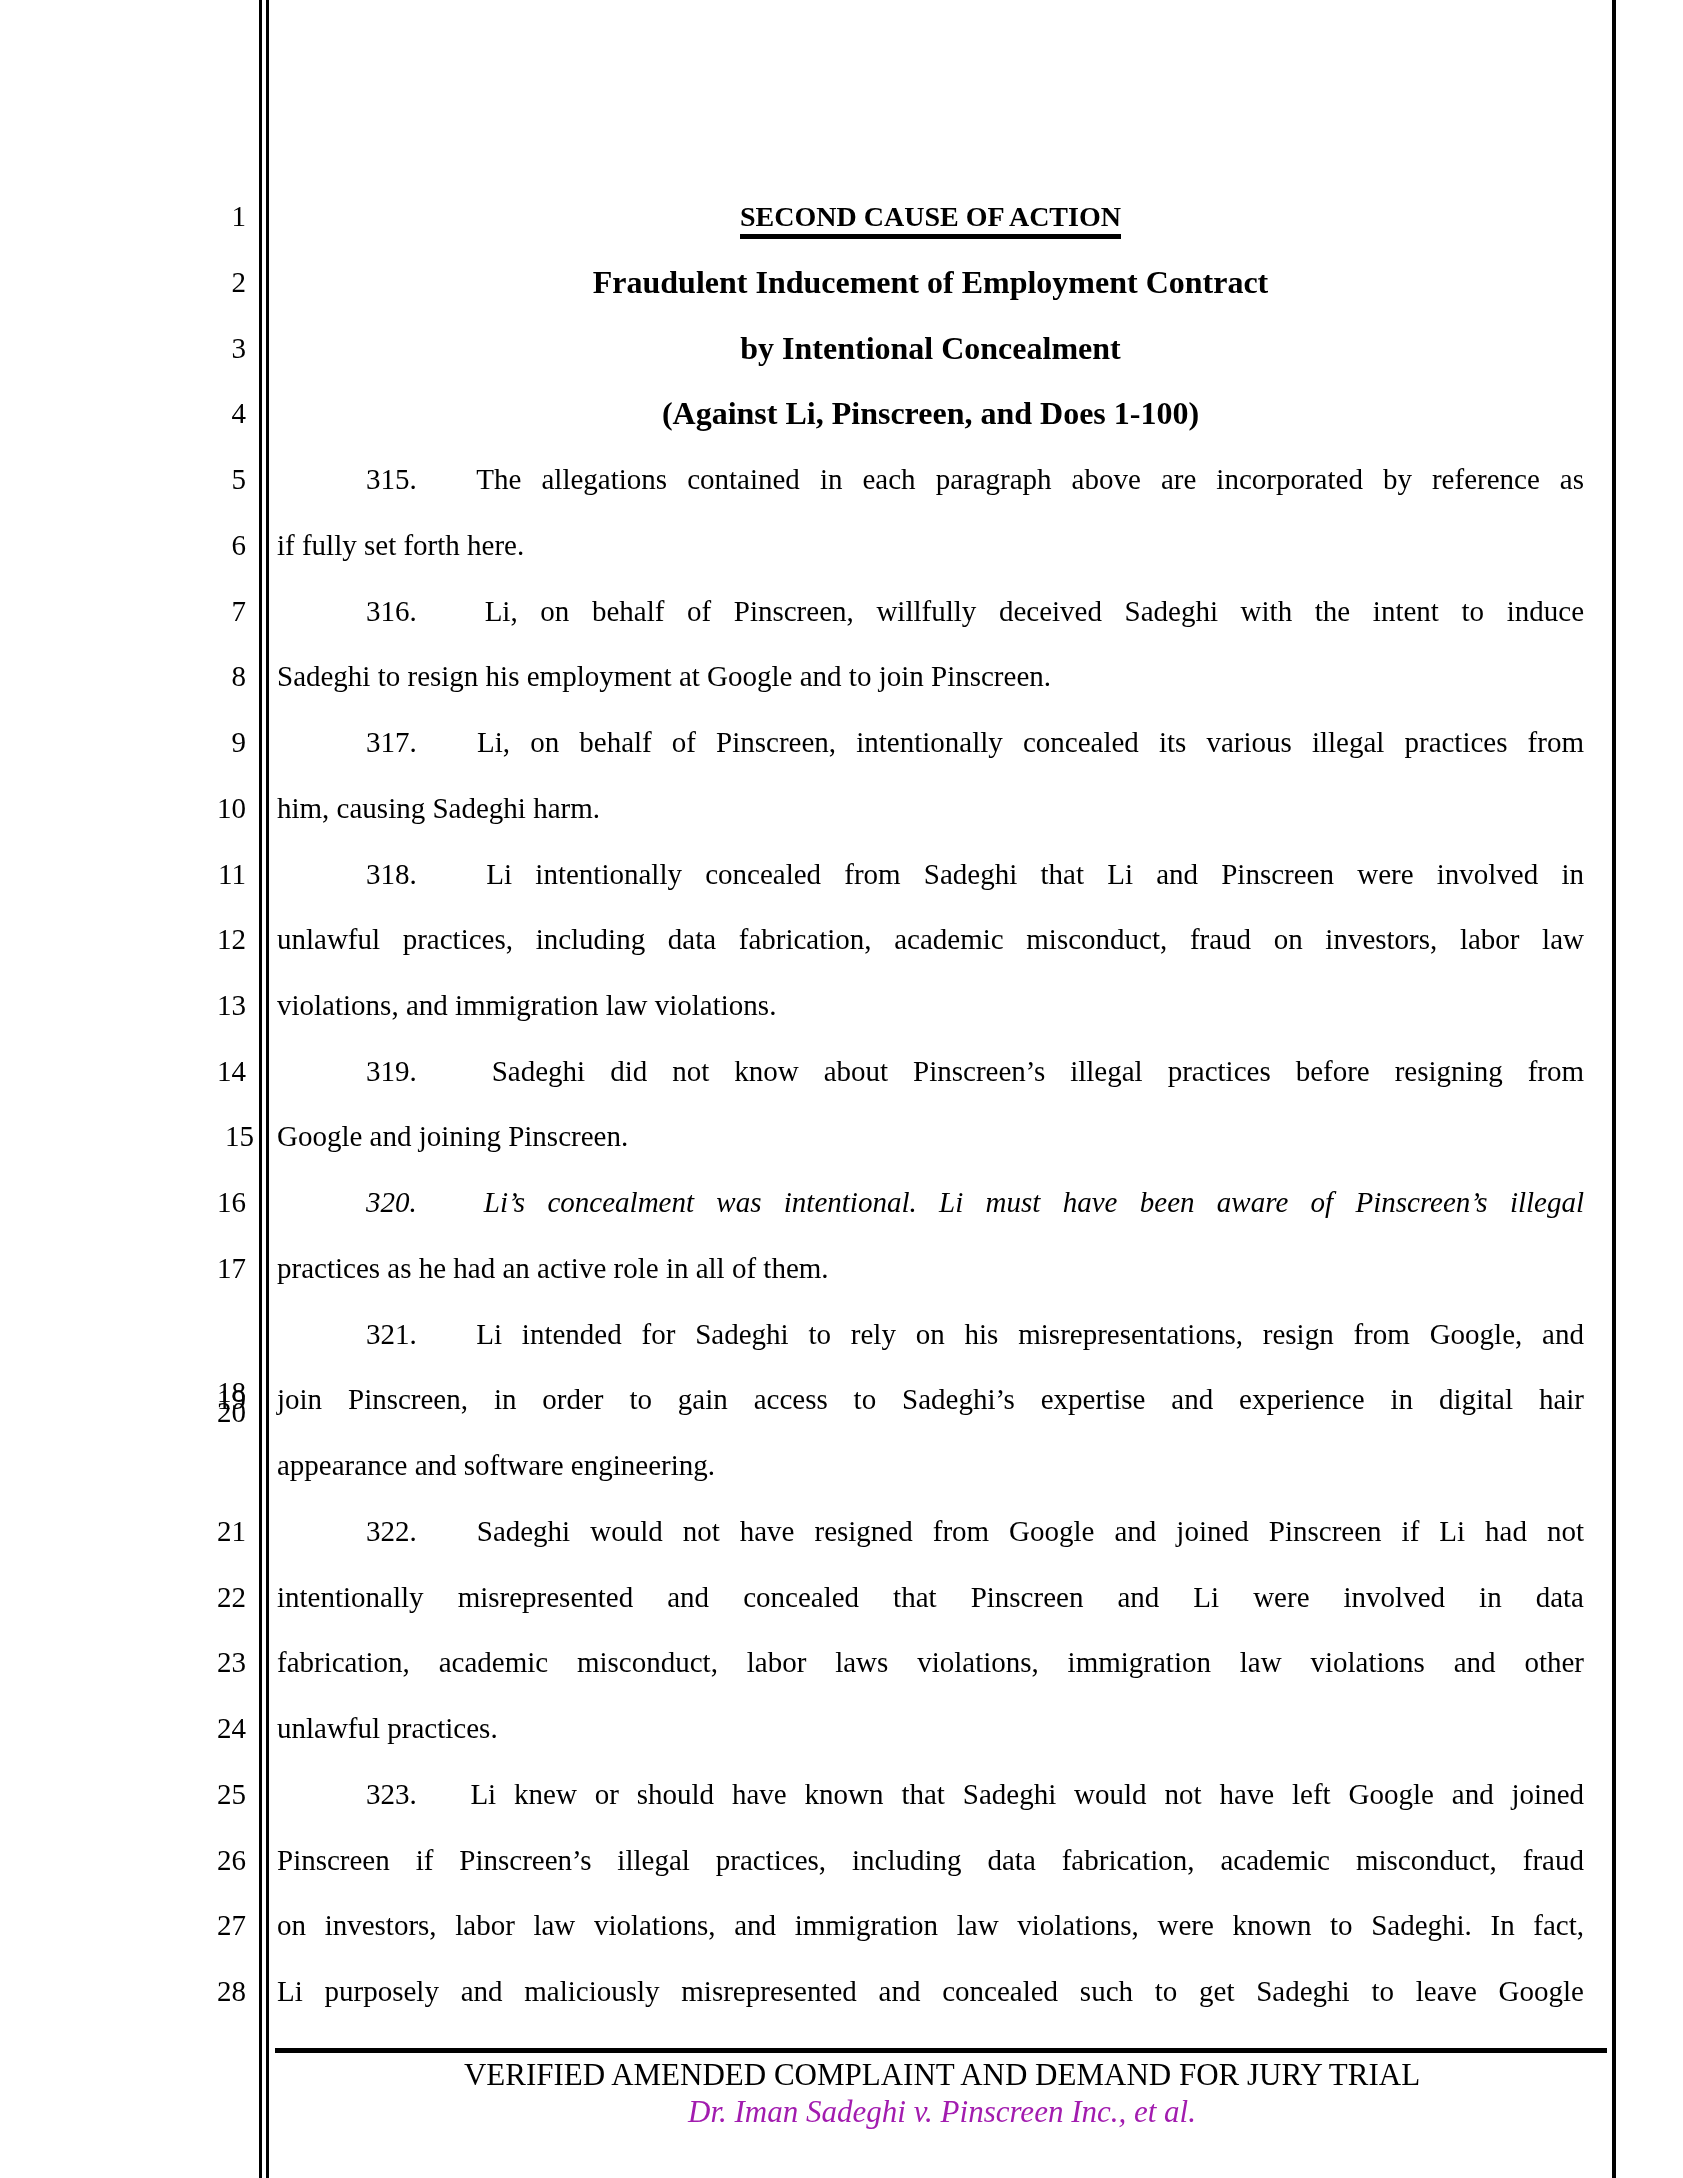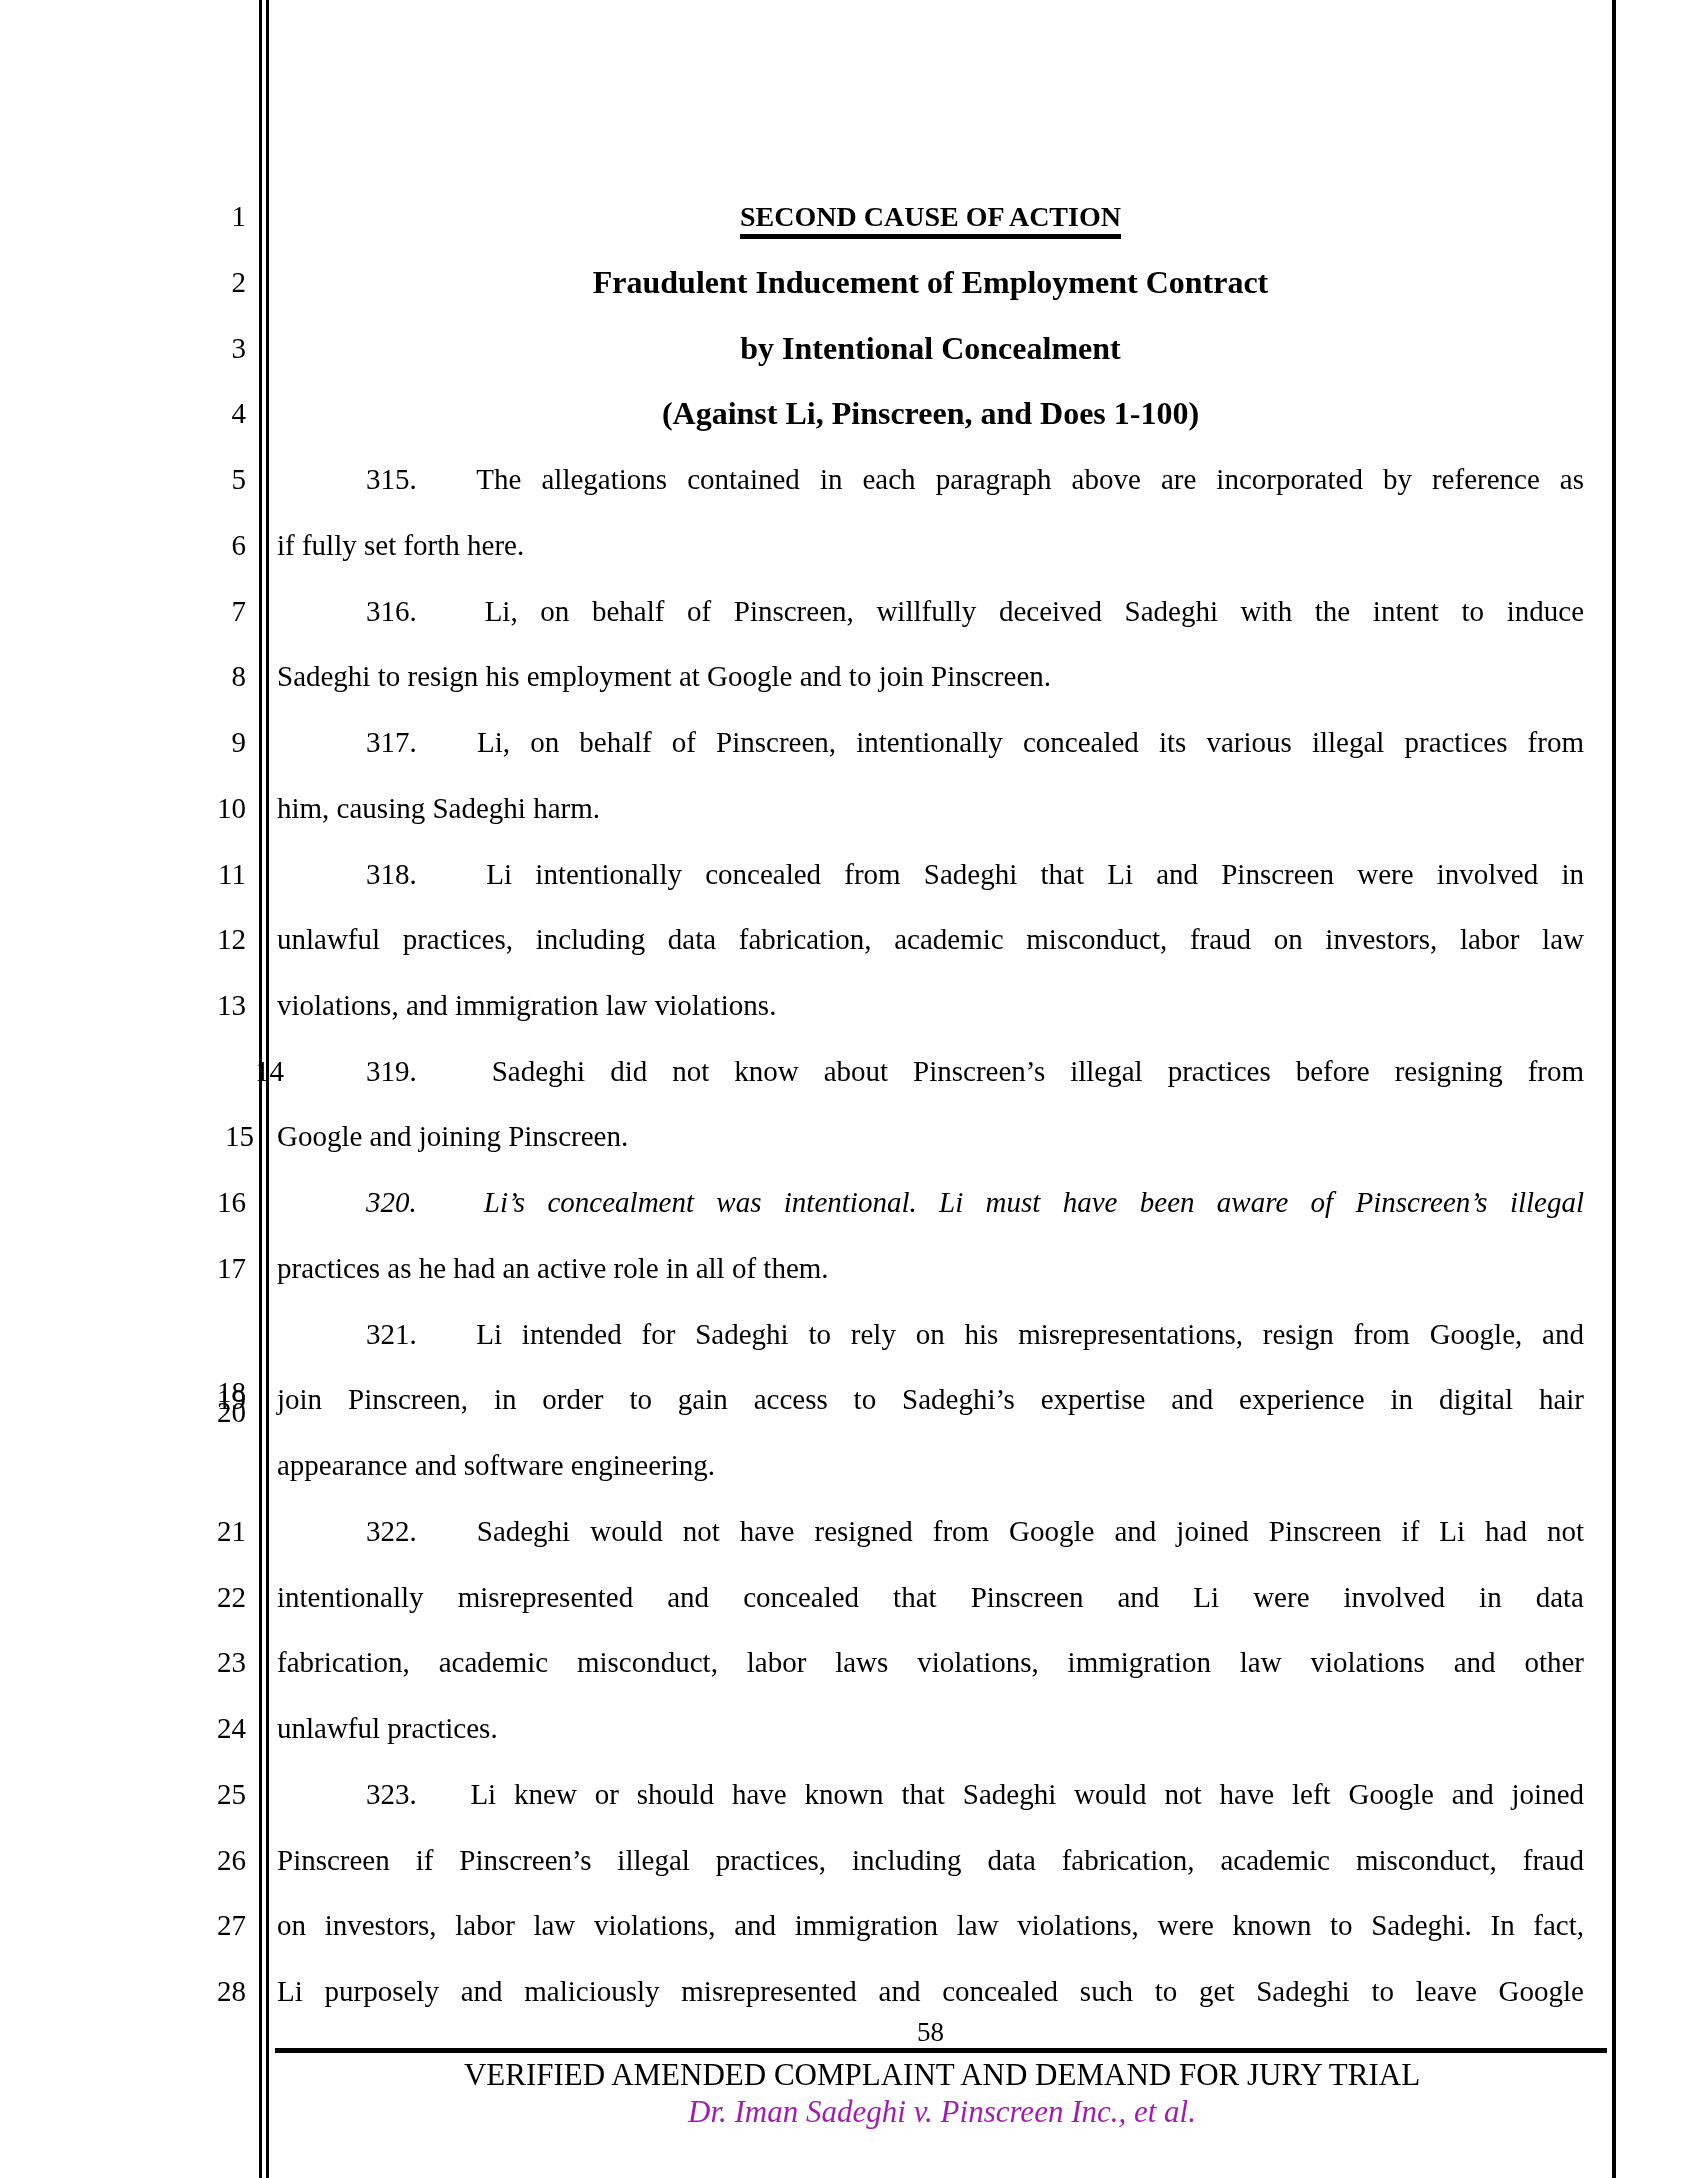--- a/index.html
+++ b/index.html
@@ -82,21 +82,21 @@
       <div class="line-number" style="top: 381px;">4</div>
       <div class="line-number" style="top: 447px;">5</div>
       <div class="line-number" style="top: 513px;">6</div>
       <div class="line-number" style="top: 579px;">7</div>
       <div class="line-number" style="top: 644px;">8</div>
       <div class="line-number" style="top: 710px;">9</div>
       <div class="line-number" style="top: 776px;">10</div>
       <div class="line-number" style="top: 842px;">11</div>
       <div class="line-number" style="top: 907px;">12</div>
       <div class="line-number" style="top: 973px;">13</div>
-      <div class="line-number" style="top: 1039px; padding-left: 38px;">14</div>
+      <div class="line-number" style="top: 1039px;">14</div>
       <div class="line-number" style="top: 1104px; padding-left: 8px;">15</div>
       <div class="line-number" style="top: 1170px;">16</div>
       <div class="line-number" style="top: 1236px;">17</div>
       <div class="line-number" style="top: 1360px;">18</div>
       <div class="line-number" style="top: 1367px;">19</div>
       <div class="line-number" style="top: 1380px;">20</div>
       <div class="line-number" style="top: 1499px;">21</div>
       <div class="line-number" style="top: 1565px;">22</div>
       <div class="line-number" style="top: 1630px;">23</div>
       <div class="line-number" style="top: 1696px;">24</div>
@@ -131,18 +131,17 @@
       <div class="content-line cl-l" style="top: 1433px;">appearance and software engineering.</div>
       <div class="content-line cl-pj" style="top: 1499px;">322.&nbsp;&nbsp; Sadeghi would not have resigned from Google and joined Pinscreen if Li had not</div>
       <div class="content-line cl-j" style="top: 1565px;">intentionally misrepresented and concealed that Pinscreen and Li were involved in data</div>
       <div class="content-line cl-j" style="top: 1630px;">fabrication, academic misconduct, labor laws violations, immigration law violations and other</div>
       <div class="content-line cl-l" style="top: 1696px;">unlawful practices.</div>
       <div class="content-line cl-pj" style="top: 1762px;">323.&nbsp;&nbsp; Li knew or should have known that Sadeghi would not have left Google and joined</div>
       <div class="content-line cl-j" style="top: 1828px;">Pinscreen if Pinscreen’s illegal practices, including data fabrication, academic misconduct, fraud</div>
       <div class="content-line cl-j" style="top: 1893px;">on investors, labor law violations, and immigration law violations, were known to Sadeghi. In fact,</div>
       <div class="content-line cl-j" style="top: 1959px;">Li purposely and maliciously misrepresented and concealed such to get Sadeghi to leave Google</div>
     </div>
-  <div class="page-number">58</div>
   <div class="footer-rule"></div>
   <div class="footer-title">VERIFIED AMENDED COMPLAINT AND DEMAND FOR JURY TRIAL</div>
   <div class="footer-case" style="color: #a21caf;">Dr. Iman Sadeghi v. Pinscreen Inc., et al.</div>
 </div>
 
 
 </body></html>

